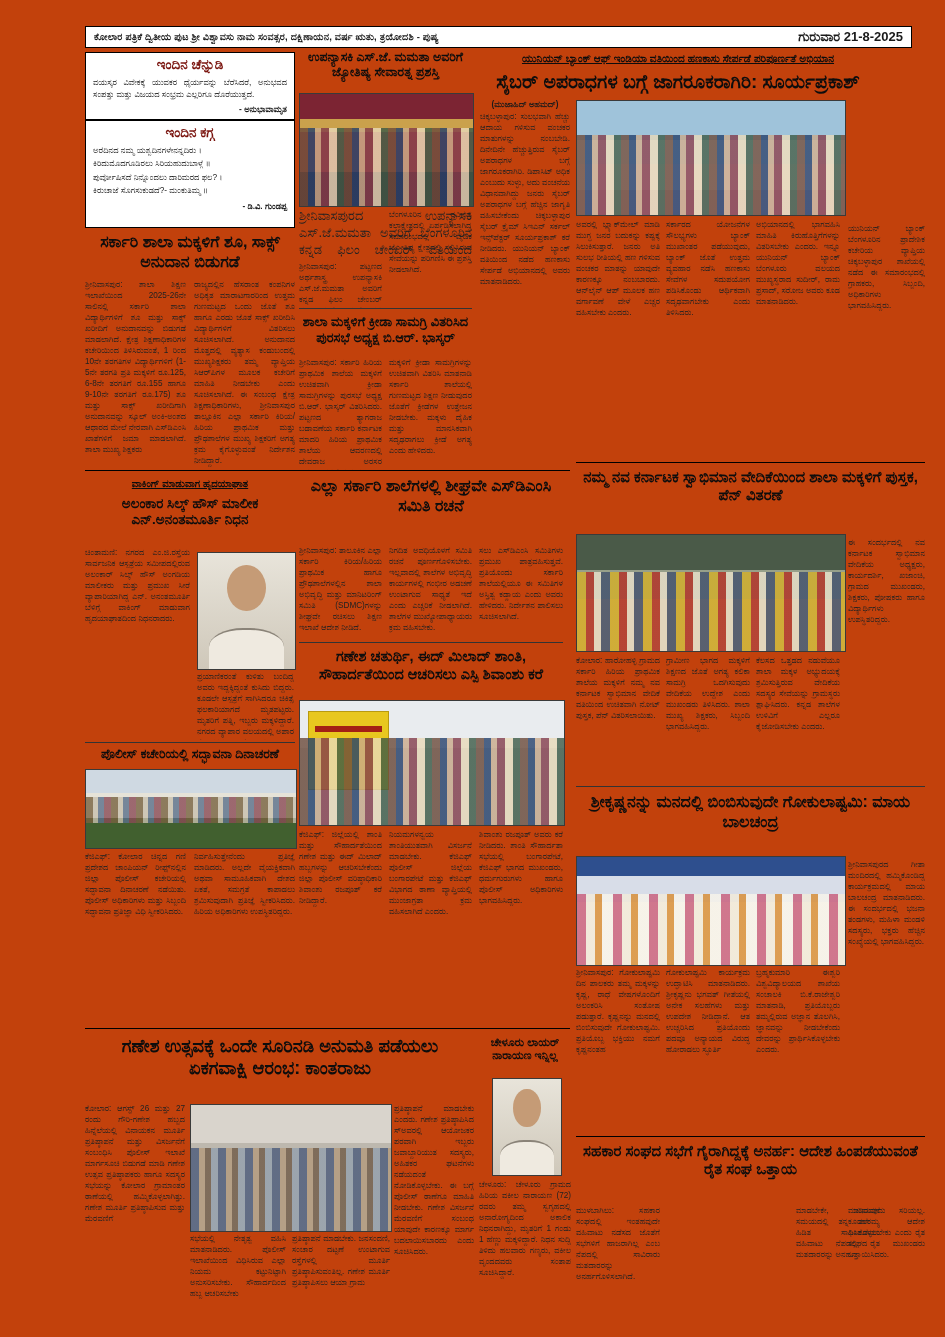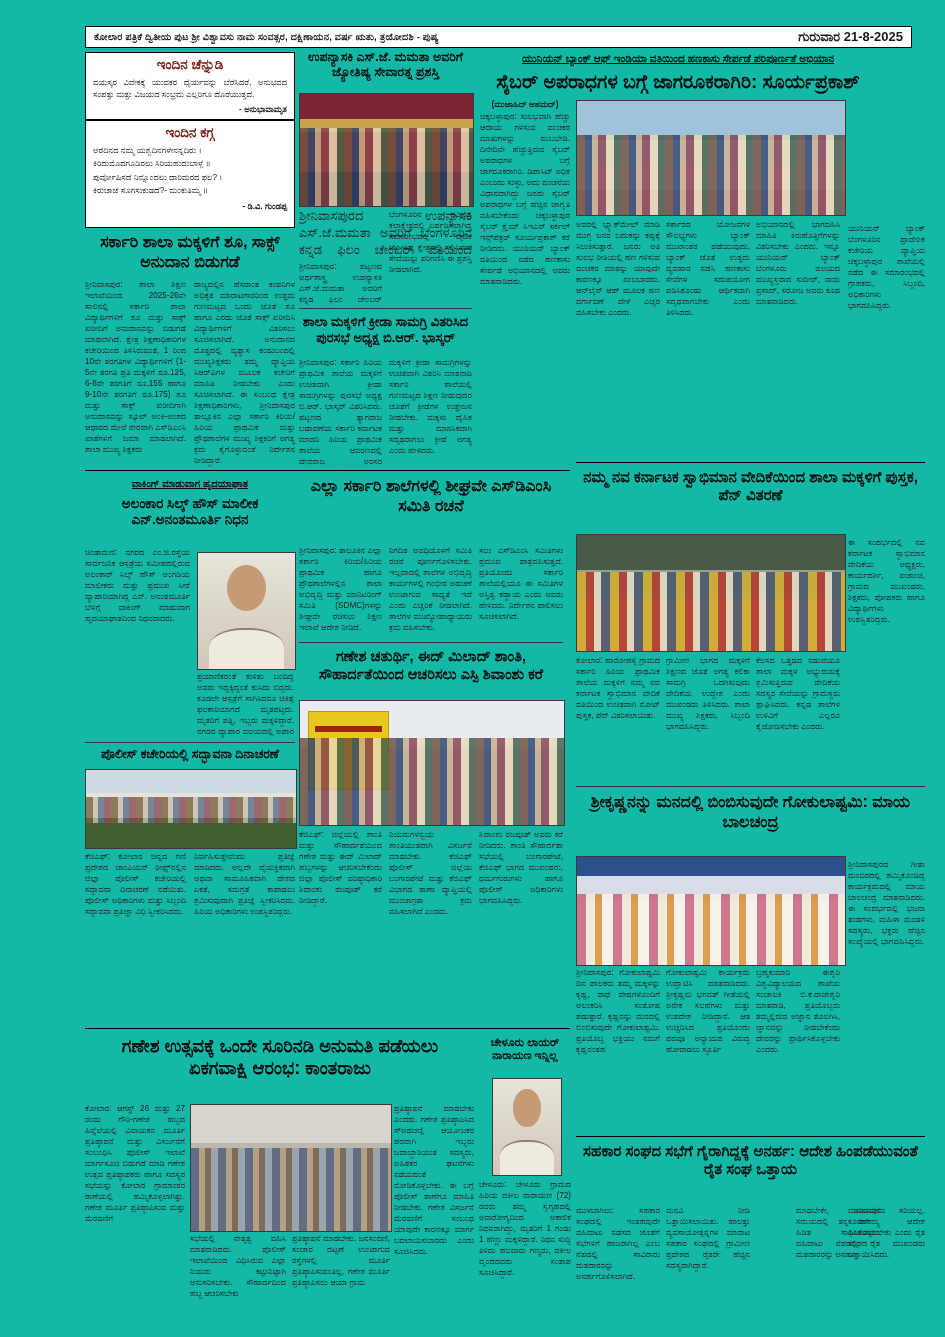--- a/index.html
+++ b/index.html
@@ -1,16 +1,16 @@
 <!DOCTYPE html>
 <html><head>
 <meta charset="utf-8">
 <style>
   html,body{margin:0;padding:0;background:#e9e7e2;}
-  .page{position:relative;width:945px;height:1337px;background:#14b8a6;margin:0 auto;
+  .page{position:relative;width:945px;height:1337px;background:#c2410c;margin:0 auto;
         font-family:"Liberation Sans",sans-serif;color:#1a1a1a;overflow:hidden;}
   .abs{position:absolute;}
   
   .masthead{border:1.6px solid #000;display:flex;align-items:center;justify-content:space-between;
             padding:0 8px;box-sizing:border-box;background:#fff;}
   .masthead .mleft{font-size:9.5px;font-weight:bold;letter-spacing:.2px;}
   .masthead .mdate{font-size:13px;font-weight:bold;white-space:nowrap;}
   
   .nbox{border:1.4px solid #000;box-sizing:border-box;padding:4px 7px;background:#fff;}
   .nbox .btitle{text-align:center;font-weight:bold;color:#7a140e;font-size:13.5px;margin-bottom:3px;}
@@ -152,25 +152,24 @@
   <div class="abs bt" style="left:756px;top:968px;width:84px;height:166px;">ಬ್ರಹ್ಮಕುಮಾರಿ ಈಶ್ವರಿ ವಿಶ್ವವಿದ್ಯಾಲಯದ ಶಾಖೆಯ ಸಂಚಾಲಕಿ ಬಿ.ಕೆ.ರಾಜೇಶ್ವರಿ ಮಾತನಾಡಿ, ಪ್ರತಿಯೊಬ್ಬರು ತಮ್ಮಲ್ಲಿರುವ ಅಜ್ಞಾನ ತೊಲಗಿಸಿ, ಜ್ಞಾನವನ್ನು ನೀಡಬೇಕೆಂದು ದೇವರನ್ನು ಪ್ರಾರ್ಥಿಸಿಕೊಳ್ಳಬೇಕು ಎಂದರು.</div>
 
   <div class="abs rule" style="left:85px;top:1028px;width:485px;"></div>
   <div class="abs rule" style="left:576px;top:1136px;width:349px;"></div>
 
   <div class="abs hl" style="left:100px;top:1036px;width:360px;height:62px;font-size:18px;">ಗಣೇಶ ಉತ್ಸವಕ್ಕೆ ಒಂದೇ ಸೂರಿನಡಿ ಅನುಮತಿ ಪಡೆಯಲು ಏಕಗವಾಕ್ಷಿ ಆರಂಭ: ಕಾಂತರಾಜು</div>
   <div class="abs bt" style="left:85px;top:1104px;width:100px;height:228px;">ಕೋಲಾರ: ಆಗಸ್ಟ್ 26 ಮತ್ತು 27 ರಂದು ಗೌರಿ-ಗಣೇಶ ಹಬ್ಬದ ಹಿನ್ನೆಲೆಯಲ್ಲಿ ವಿನಾಯಕನ ಮೂರ್ತಿ ಪ್ರತಿಷ್ಠಾಪನೆ ಮತ್ತು ವಿಸರ್ಜನೆಗೆ ಸಂಬಂಧಿಸಿ ಪೊಲೀಸ್ ಇಲಾಖೆ ಮಾರ್ಗಸೂಚಿ ಬಿಡುಗಡೆ ಮಾಡಿ ಗಣೇಶ ಉತ್ಸವ ಪ್ರತಿಷ್ಠಾಪಕರು ಹಾಗೂ ಸದಸ್ಯರ ಸಭೆಯನ್ನು ಕೋಲಾರ ಗ್ರಾಮಾಂತರ ಠಾಣೆಯಲ್ಲಿ ಹಮ್ಮಿಕೊಳ್ಳಲಾಗಿತ್ತು. ಗಣೇಶ ಮೂರ್ತಿ ಪ್ರತಿಷ್ಠಾಪಿಸುವ ಮತ್ತು ಮೆರವಣಿಗೆ</div>
   <div class="ph ph-meet" style="left:190px;top:1104px;width:200px;height:126px;"></div>
   <div class="abs bt" style="left:190px;top:1234px;width:96px;height:98px;">ಸಭೆಯಲ್ಲಿ ನೇತೃತ್ವ ವಹಿಸಿ ಮಾತನಾಡಿದರು. ಪೊಲೀಸ್ ಇಲಾಖೆಯಿಂದ ವಿಧಿಸಿರುವ ಎಲ್ಲಾ ನಿಯಮ ಕಟ್ಟುನಿಟ್ಟಾಗಿ ಅನುಸರಿಸಬೇಕು. ಸೌಹಾರ್ದದಿಂದ ಹಬ್ಬ ಆಚರಿಸಬೇಕು</div>
   <div class="abs bt" style="left:292px;top:1234px;width:98px;height:98px;">ಪ್ರತಿಷ್ಠಾಪನೆ ಮಾಡಬೇಕು. ಜನಸಂದಣಿ, ಸಂಚಾರ ದಟ್ಟಣೆ ಉಂಟಾಗುವ ರಸ್ತೆಗಳಲ್ಲಿ ಮೂರ್ತಿ ಪ್ರತಿಷ್ಠಾಪಿಸುವಂತಿಲ್ಲ. ಗಣೇಶ ಮೂರ್ತಿ ಪ್ರತಿಷ್ಠಾಪಿಸಲು ಆಯಾ ಗ್ರಾಮ</div>
-  <div class="abs bt" style="left:394px;top:1104px;width:80px;height:228px;">ಪ್ರತಿಷ್ಠಾಪನೆ ಮಾಡಬೇಕು ಎಂದರು. ಗಣೇಶ ಪ್ರತಿಷ್ಠಾಪಿಸಿದ ಸ್ಅಡಚಣ್ಲಿ ಆಯೋಜಕರ ಪರವಾಗಿ ಇಬ್ಬರು ಜವಾಬ್ದಾರಿಯುತ ಸದಸ್ಯರು, ಅಹಿತಕರ ಘಟನೆಗಳು ನಡೆಯದಂತೆ ನೋಡಿಕೊಳ್ಳಬೇಕು. ಈ ಬಗ್ಗೆ ಪೊಲೀಸ್ ಠಾಣೆಗೂ ಮಾಹಿತಿ ನೀಡಬೇಕು. ಗಣೇಶ ವಿಸರ್ಜನೆ ಮೆರವಣಿಗೆ ಸಂಬಂಧ ಯಾವುದೇ ಕಾರಣಕ್ಕೂ ಮಾರ್ಗ ಬದಲಾಯಿಸಬಾರದು ಎಂದು ಸೂಚಿಸಿದರು.</div>
+  <div class="abs bt" style="left:394px;top:1104px;width:80px;height:228px;">ಪ್ರತಿಷ್ಠಾಪನೆ ಮಾಡಬೇಕು ಎಂದರು. ಗಣೇಶ ಪ್ರತಿಷ್ಠಾಪಿಸಿದ ಸ್ಅವರಲ್ಲಿ ಆಯೋಜಕರ ಪರವಾಗಿ ಇಬ್ಬರು ಜವಾಬ್ದಾರಿಯುತ ಸದಸ್ಯರು, ಅಹಿತಕರ ಘಟನೆಗಳು ನಡೆಯದಂತೆ ನೋಡಿಕೊಳ್ಳಬೇಕು. ಈ ಬಗ್ಗೆ ಪೊಲೀಸ್ ಠಾಣೆಗೂ ಮಾಹಿತಿ ನೀಡಬೇಕು. ಗಣೇಶ ವಿಸರ್ಜನೆ ಮೆರವಣಿಗೆ ಸಂಬಂಧ ಯಾವುದೇ ಕಾರಣಕ್ಕೂ ಮಾರ್ಗ ಬದಲಾಯಿಸಬಾರದು ಎಂದು ಸೂಚಿಸಿದರು.</div>
 
   <div class="abs hl" style="left:479px;top:1036px;width:92px;height:38px;font-size:11px;">ಚೇಳೂರು ಲಾಯರ್ ನಾರಾಯಣ ಇನ್ನಿಲ್ಲ</div>
   <div class="abs portrait" style="left:492px;top:1078px;width:68px;height:96px;"></div>
   <div class="abs bt" style="left:479px;top:1180px;width:92px;height:152px;">ಚೇಳೂರು: ಚೇಳೂರು ಗ್ರಾಮದ ಹಿರಿಯ ವಕೀಲ ನಾರಾಯಣ (72) ರವರು ತಮ್ಮ ಸ್ವಗೃಹದಲ್ಲಿ ಅನಾರೋಗ್ಯದಿಂದ ಅಕಾಲಿಕ ನಿಧನರಾಗಿದ್ದು, ಮೃತರಿಗೆ 1 ಗಂಡು 1 ಹೆಣ್ಣು ಮಕ್ಕಳಿದ್ದಾರೆ. ನಿಧನ ಸುದ್ದಿ ತಿಳಿದು ಹಲವಾರು ಗಣ್ಯರು, ವಕೀಲ ವೃಂದದವರು ಸಂತಾಪ ಸೂಚಿಸಿದ್ದಾರೆ.</div>
 
   <div class="abs hl" style="left:576px;top:1142px;width:349px;height:58px;font-size:15px;">ಸಹಕಾರ ಸಂಘದ ಸಭೆಗೆ ಗೈರಾಗಿದ್ದಕ್ಕೆ ಅನರ್ಹ: ಆದೇಶ ಹಿಂಪಡೆಯುವಂತೆ ರೈತ ಸಂಘ ಒತ್ತಾಯ</div>
   <div class="abs bt" style="left:576px;top:1206px;width:84px;height:126px;">ಮುಳಬಾಗಿಲು: ಸಹಕಾರ ಸಂಘದಲ್ಲಿ ಇಂತಹವುದೇ ವಹಿವಾಟು ನಡೆಸದ ಜೊತೆಗೆ ಸಭೆಗಳಿಗೆ ಹಾಜರಾಗಿಲ್ಲ ಎಂಬ ನೆಪದಲ್ಲಿ ಸಾವಿರಾರು ಮತದಾರರನ್ನು ಅನರ್ಹಗೊಳಿಸಲಾಗಿದೆ.</div>
-  <div class="abs bt" style="left:666px;top:1206px;width:84px;height:126px;">ಮನವಿ ನೀಡಿ ಒತ್ತಾಯಿಸಲಾಯಿತು. ಹಾಲತ್ತು ವ್ಯವಸಾಯೋತ್ಪನ್ನಗಳ ಮಾರಾಟ ಸಹಕಾರ ಸಂಘದಲ್ಲಿ ಗ್ರಾಮೀಣ ಪ್ರದೇಶದ ರೈತರೇ ಹೆಚ್ಚಿನ ಸದಸ್ಯರಾಗಿದ್ದಾರೆ.</div>
   <div class="abs bt" style="left:748px;top:1206px;width:84px;height:126px;margin-left:48px;">ಮಾಡಬೇಕೇ, ಚುನಾವಣೆ ಸಮಯದಲ್ಲಿ ತನ್ನ ಪಾರಮ್ಯ ಹಿಡಿತ ಸಾಧಿಸಿಕೊಳ್ಳಲು ವಹಿವಾಟು ನೆಪದಲ್ಲಿ ರೈತ ಮತದಾರರನ್ನು ಅನರ್ಹ</div>
   <div class="abs bt" style="left:848px;top:1206px;width:77px;height:126px;">ಮಾಡಿರುವುದು ಸರಿಯಲ್ಲ. ಕೂಡಲೇ ಆದೇಶ ಹಿಂಪಡೆಯಬೇಕು ಎಂದು ರೈತ ಸಂಘದ ಮುಖಂಡರು ಒತ್ತಾಯಿಸಿದರು.</div>
 
 </div>
 
 </body></html>

